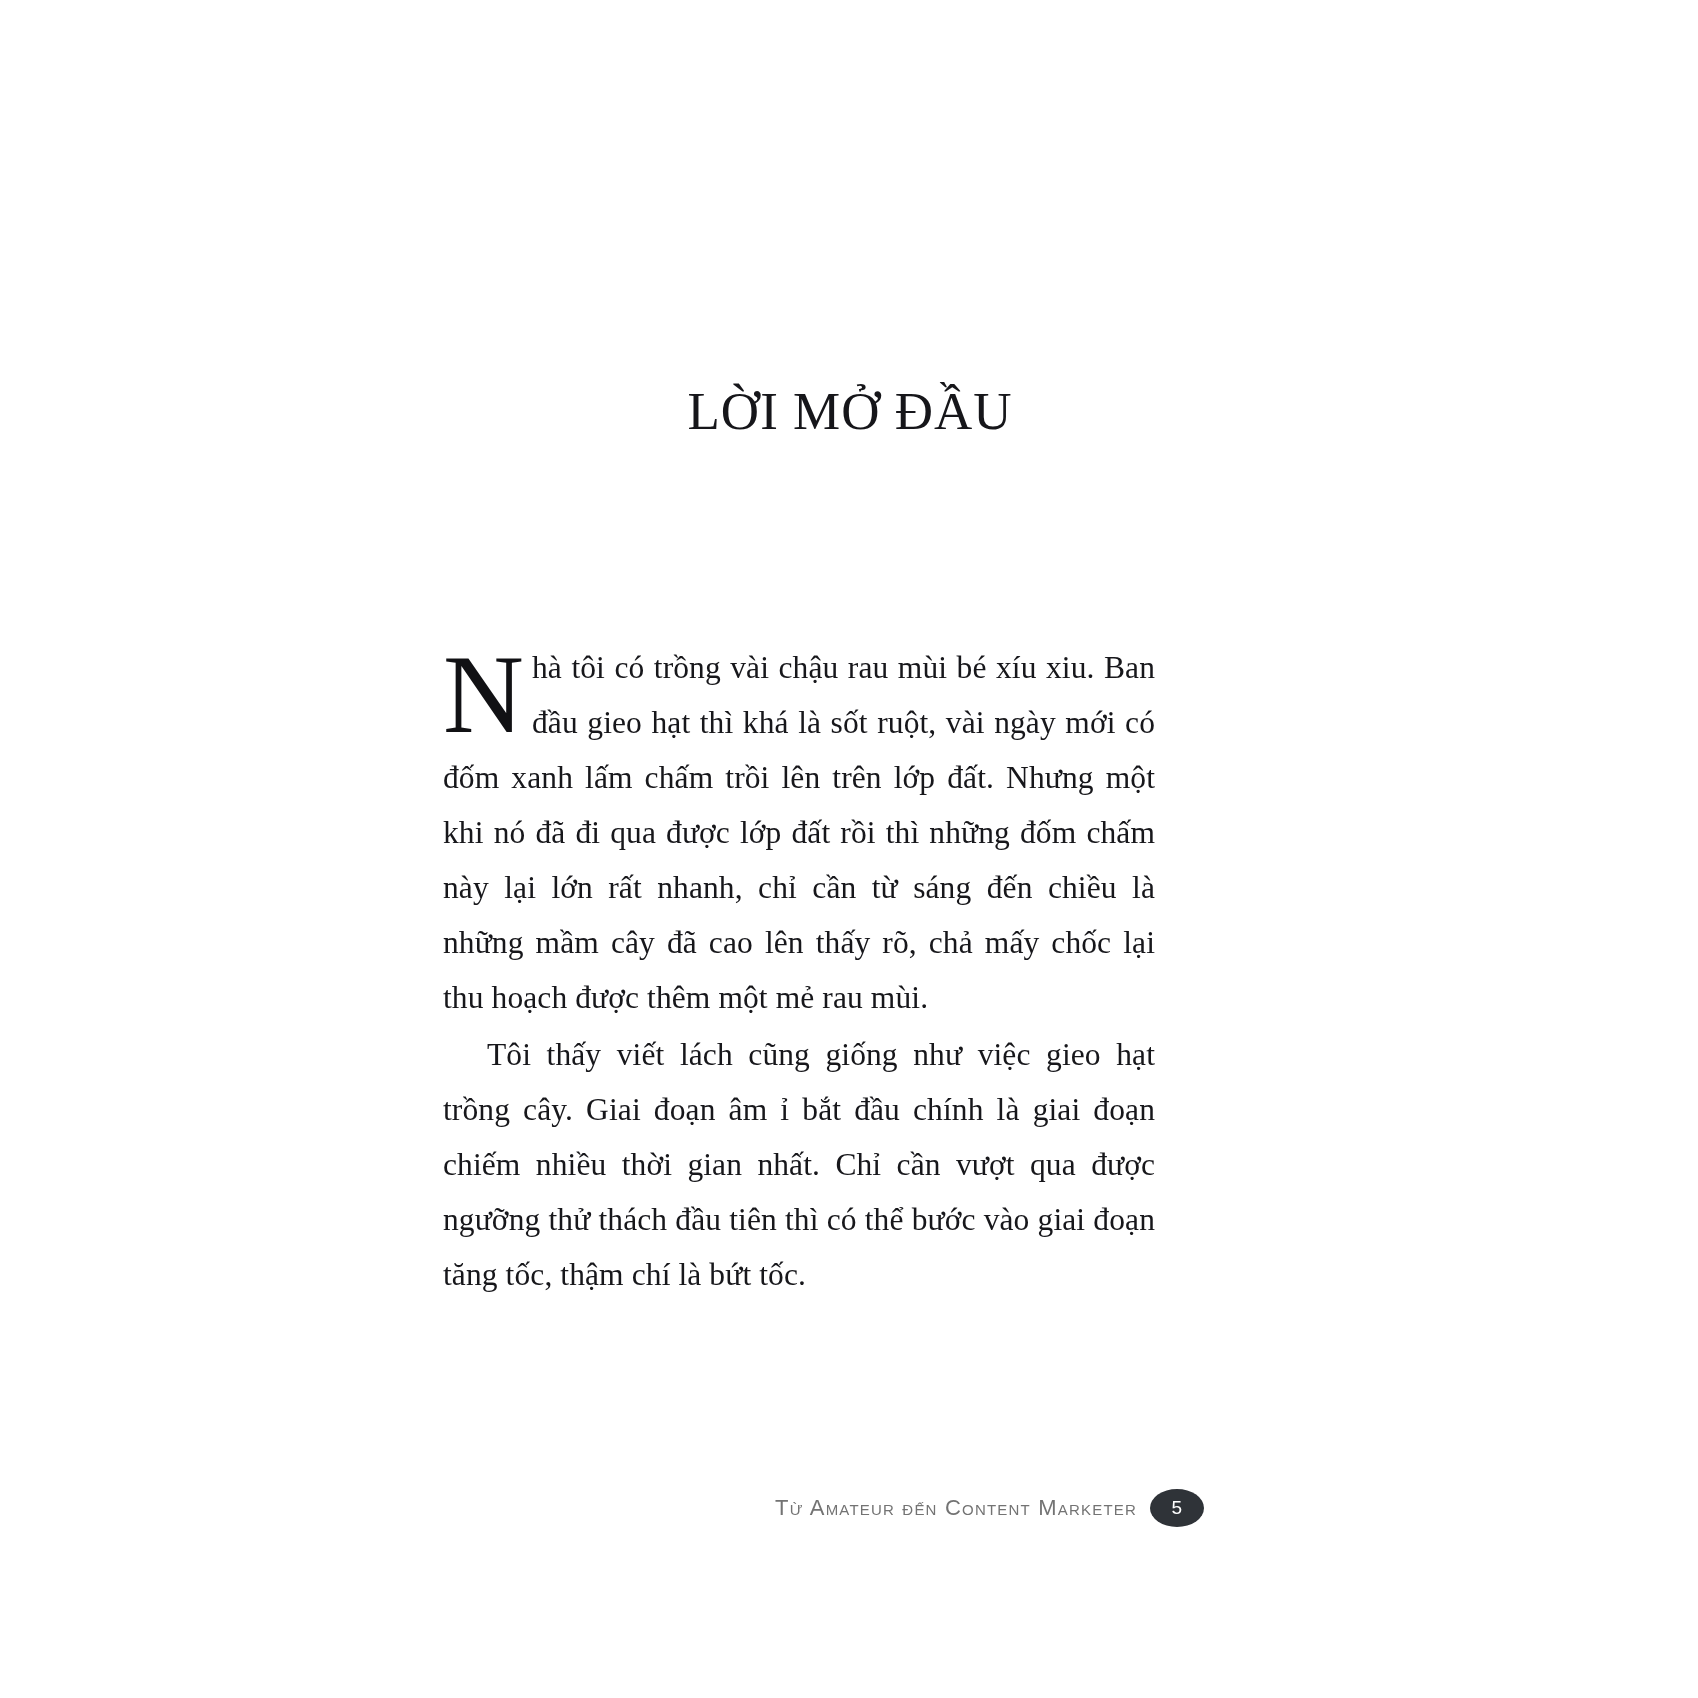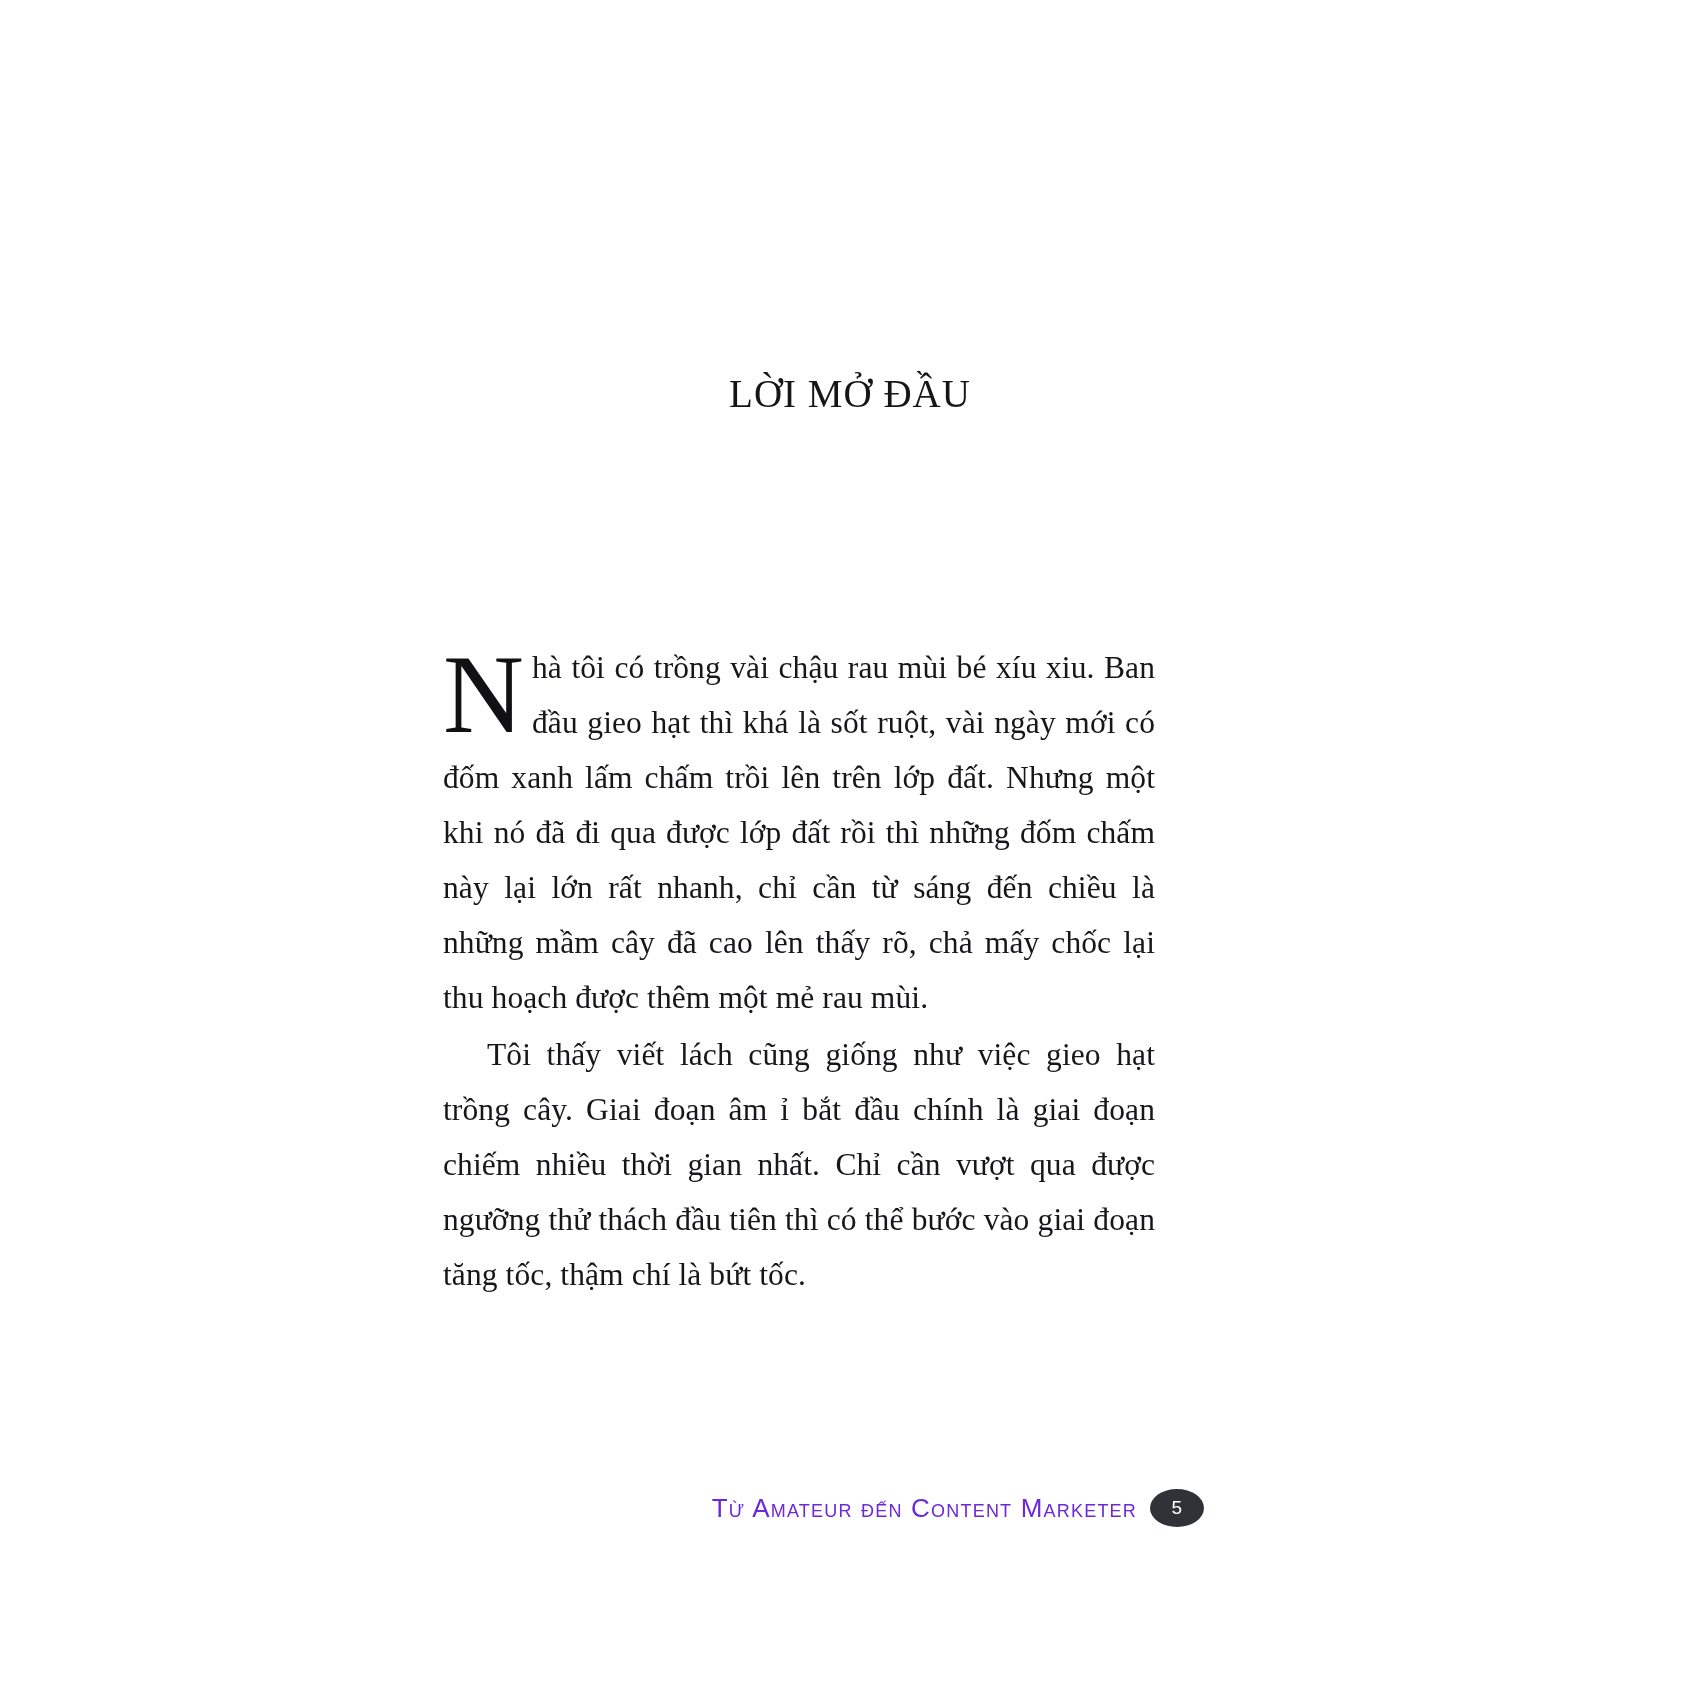--- a/index.html
+++ b/index.html
@@ -18,21 +18,21 @@
   }
 
   
   .chapter-title {
     position: absolute;
     left: 455px;
     top: 345px;
     width: 790px;
     text-align: center;
     font-family: "Liberation Serif", "DejaVu Serif", serif;
-    font-size: 39px;
+    font-size: 53px;
     letter-spacing: 1px;
     color: #16161a;
     font-weight: 400;
   }
 
   
   .body-block {
     position: absolute;
     left: 443px;
     top: 640px;
@@ -68,23 +68,23 @@
     left: 443px;
     top: 1490px;
     width: 760px;
     display: flex;
     align-items: center;
     justify-content: flex-end;
     gap: 14px;
   }
   .footer-text {
     font-family: "Liberation Sans", "DejaVu Sans", sans-serif;
-    font-size: 26px;
+    font-size: 22px;
     letter-spacing: 1.2px;
-    color: #6d28d9;
+    color: #737373;
     font-variant: small-caps;
     text-transform: none;
     white-space: nowrap;
   }
   .page-badge {
     width: 52px;
     height: 36px;
     border-radius: 50%;
     background: #2f3338;
     color: #ffffff;

